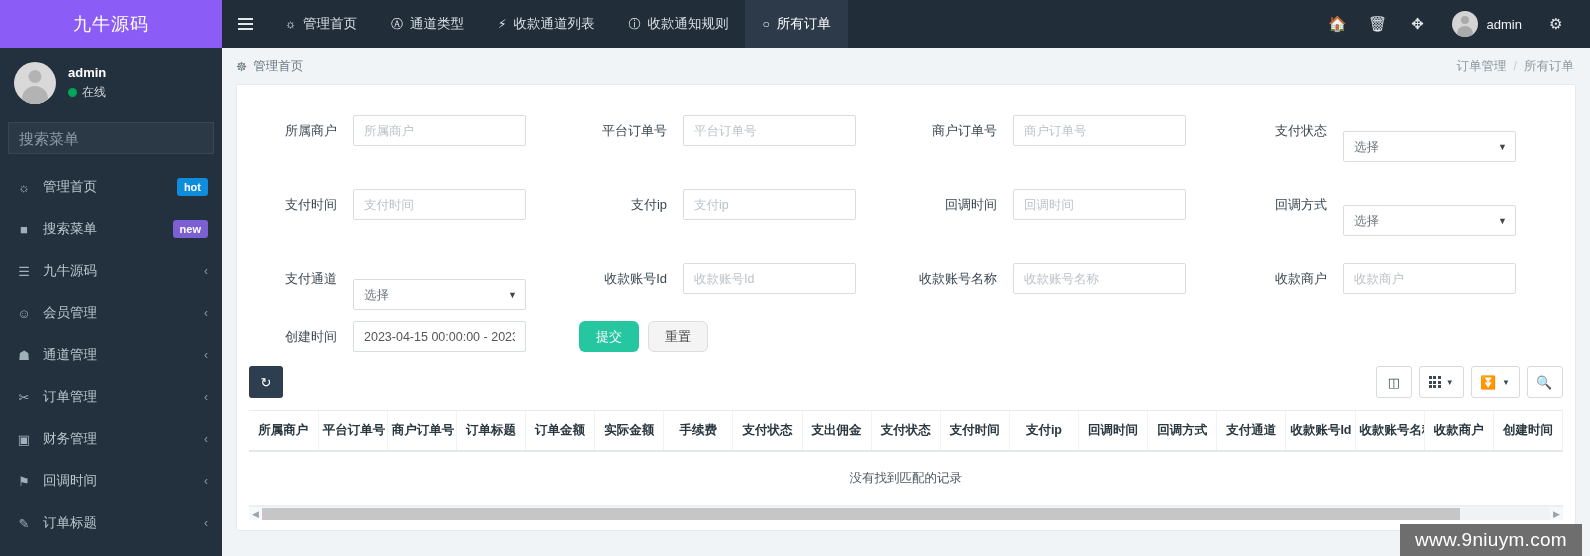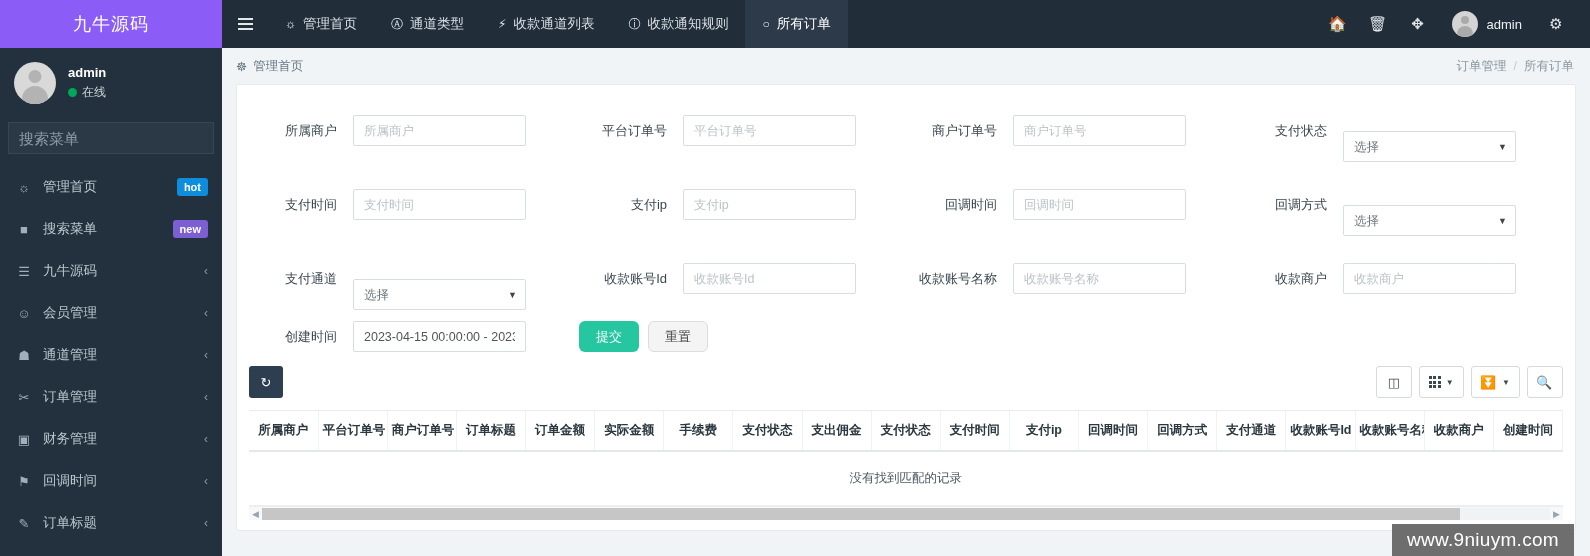--- a/index.html
+++ b/index.html
@@ -225,21 +225,21 @@
     display: flex; align-items: center; position: relative;
   }
   .hscroll .arrow { font-size: 9px; color: #9aa5ac; width: 13px; text-align: center; }
   .hscroll .track { flex: 1; height: 12px; background: #f1f2f3; position: relative; }
   .hscroll .thumb {
     position: absolute; left: 0; top: 0; height: 12px; width: 93%;
     background: #c6c6c6;
   }
 
   .watermark {
-    position: absolute; right: 16px; bottom: 0;
+    position: absolute; right: 8px; bottom: 0;
     background: #6e6e6e; color: #fff; font-size: 19px;
     padding: 5px 15px; letter-spacing: 0.3px; text-align: right;
   }
 </style>
 </head>
 <body>
 
 <div class="app">
 
   <aside class="sidebar">

